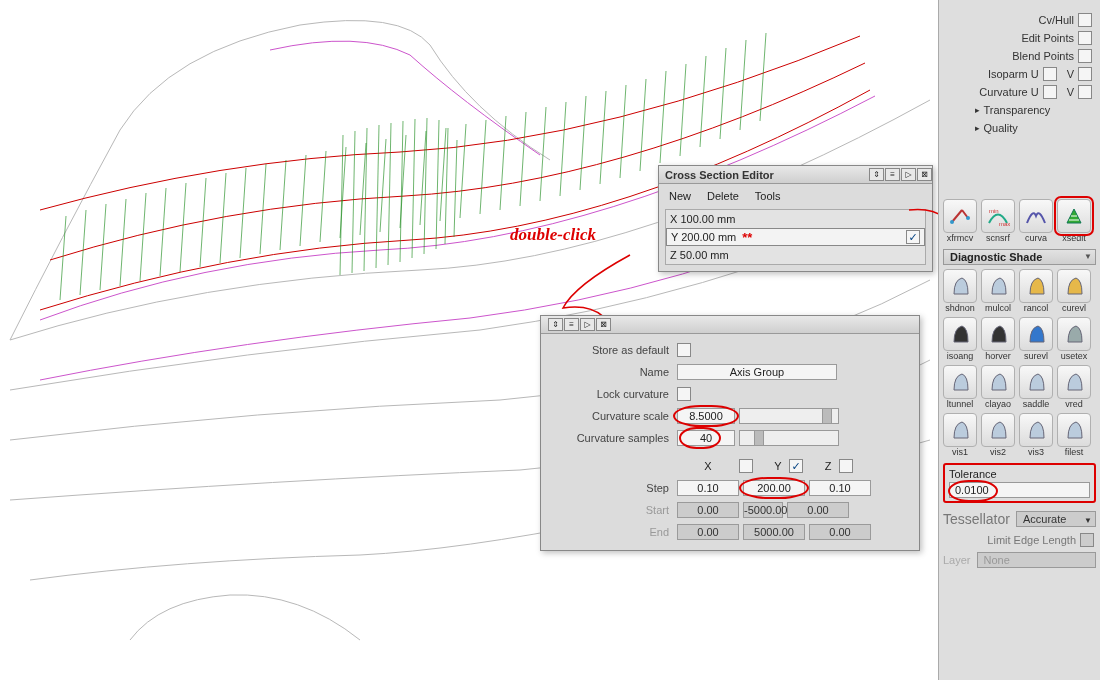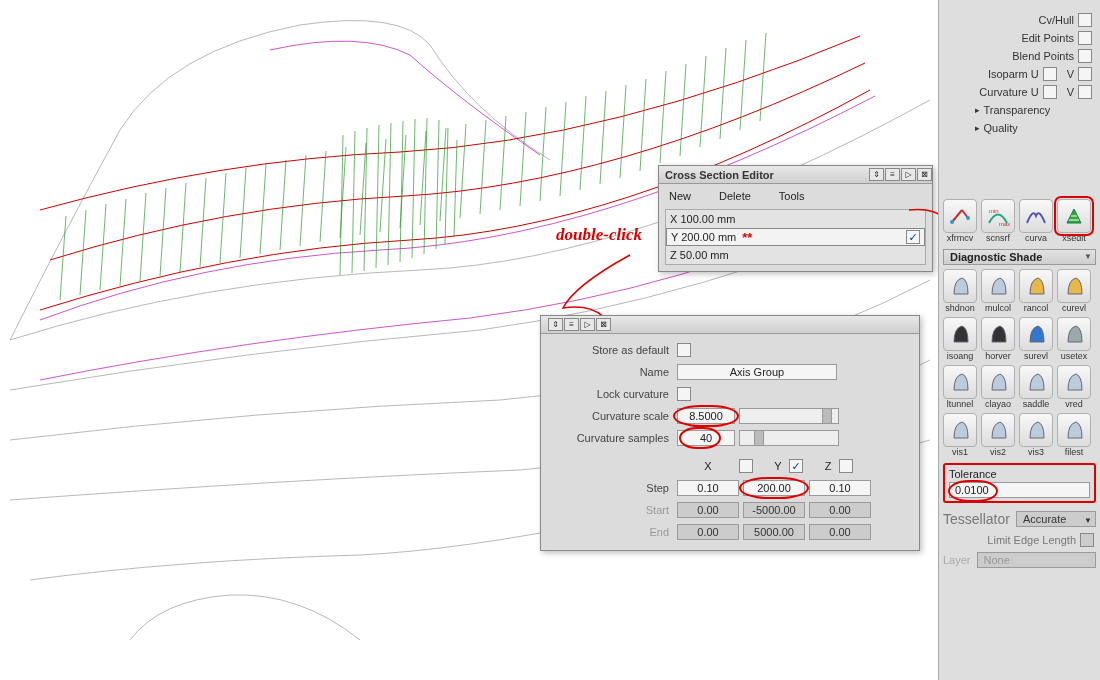--- a/index.html
+++ b/index.html
@@ -55,21 +55,21 @@
     width: 15px; height: 13px;
     margin-left: 1px;
     border: 1px solid #888;
     background: #e8e8e8;
     font-size: 8px;
     text-align: center;
     line-height: 11px;
     cursor: default;
   }
   .panel-body { padding: 4px 6px 6px 6px; }
-  .menu-row { display: flex; gap: 28px; padding: 2px 4px 4px 4px; }
+  .menu-row { display: flex; gap: 16px; padding: 2px 4px 4px 4px; }
   .menu-row span { color: #222; }
   .btn {
     display: inline-block;
     padding: 1px 8px;
     background: #eee;
     border: 1px solid #999;
     border-radius: 3px;
     font-size: 11px;
   }
   .editor-list {
@@ -273,21 +273,21 @@
     <g stroke="#1a8a1a" stroke-width="0.7" opacity="0.9">
 
       <path d="M60 300 L66 216 M80 295 L86 210 M100 290 L106 204 M120 286 L126 199 M140 281 L146 193 M160 276 L166 188 M180 272 L186 183 M200 267 L206 178 M220 263 L226 173 M240 258 L246 168 M260 254 L266 164 M280 250 L286 160 M300 246 L306 155 M320 242 L326 151 M340 238 L346 147 M360 235 L366 143 M380 232 L386 139 M400 228 L406 135 M420 225 L426 131 M440 221 L446 128 M460 218 L466 124 M480 214 L486 120 M500 210 L506 116 M520 206 L526 112 M540 201 L546 107 M560 196 L566 102 M580 190 L586 96 M600 184 L606 91 M620 178 L626 85 M640 171 L646 79 M660 163 L666 71 M680 156 L686 64 M700 147 L706 56 M720 139 L726 48 M740 130 L746 40 M760 121 L766 33"></path>
     </g>
 
     <g stroke="#1a8a1a" stroke-width="0.7" opacity="0.9">
       <path d="M340 275 L343 135 M352 273 L355 131 M364 271 L367 128 M376 268 L379 125 M388 265 L391 123 M400 262 L403 121 M412 258 L415 119 M424 254 L427 118 M436 249 L439 120 M445 244 L448 128 M454 237 L457 140"></path>
     </g>
   </svg>
 
-  <div class="annotation" style="left:556px; top:225px;">double-click</div>
+  <div class="annotation" style="left:510px; top:225px;">double-click</div>
 
   <svg class="arc-svg" style="left:560px; top:250px;" width="200" height="120">
     <path d="M 70 5 Q 15 35 3 58 Q 55 50 60 108" stroke="#d00" stroke-width="1.5" fill="none"></path>
     <path d="M 55 108 l 5 -8 l 4 9" stroke="#d00" stroke-width="1.5" fill="none"></path>
   </svg>
 </div>
 
 <div class="panel" style="left:658px; top:165px; width:275px;">
   <div class="panel-header">
     <span class="title">Cross Section Editor</span>
@@ -374,21 +374,21 @@
       <div class="field light" style="width:62px;">0.10</div>
       <div style="position:relative;margin-left:4px;">
         <div class="field light" style="width:62px;">200.00</div>
         <div class="red-oval" style="left:-4px;top:-3px;width:70px;height:22px;"></div>
       </div>
       <div class="field light" style="width:62px;margin-left:4px;">0.10</div>
     </div>
     <div class="ctrl-row">
       <div class="ctrl-label" style="color:#999;">Start</div>
       <div class="field dark" style="width:62px;">0.00</div>
-      <div class="field dark" style="width:62px;margin-left:4px;">-5000.00</div>
+      <div class="field dark" style="width:40px;margin-left:4px;">-5000.00</div>
       <div class="field dark" style="width:62px;margin-left:4px;">0.00</div>
     </div>
     <div class="ctrl-row">
       <div class="ctrl-label" style="color:#999;">End</div>
       <div class="field dark" style="width:62px;">0.00</div>
       <div class="field dark" style="width:62px;margin-left:4px;">5000.00</div>
       <div class="field dark" style="width:62px;margin-left:4px;">0.00</div>
     </div>
   </div>
 </div>

